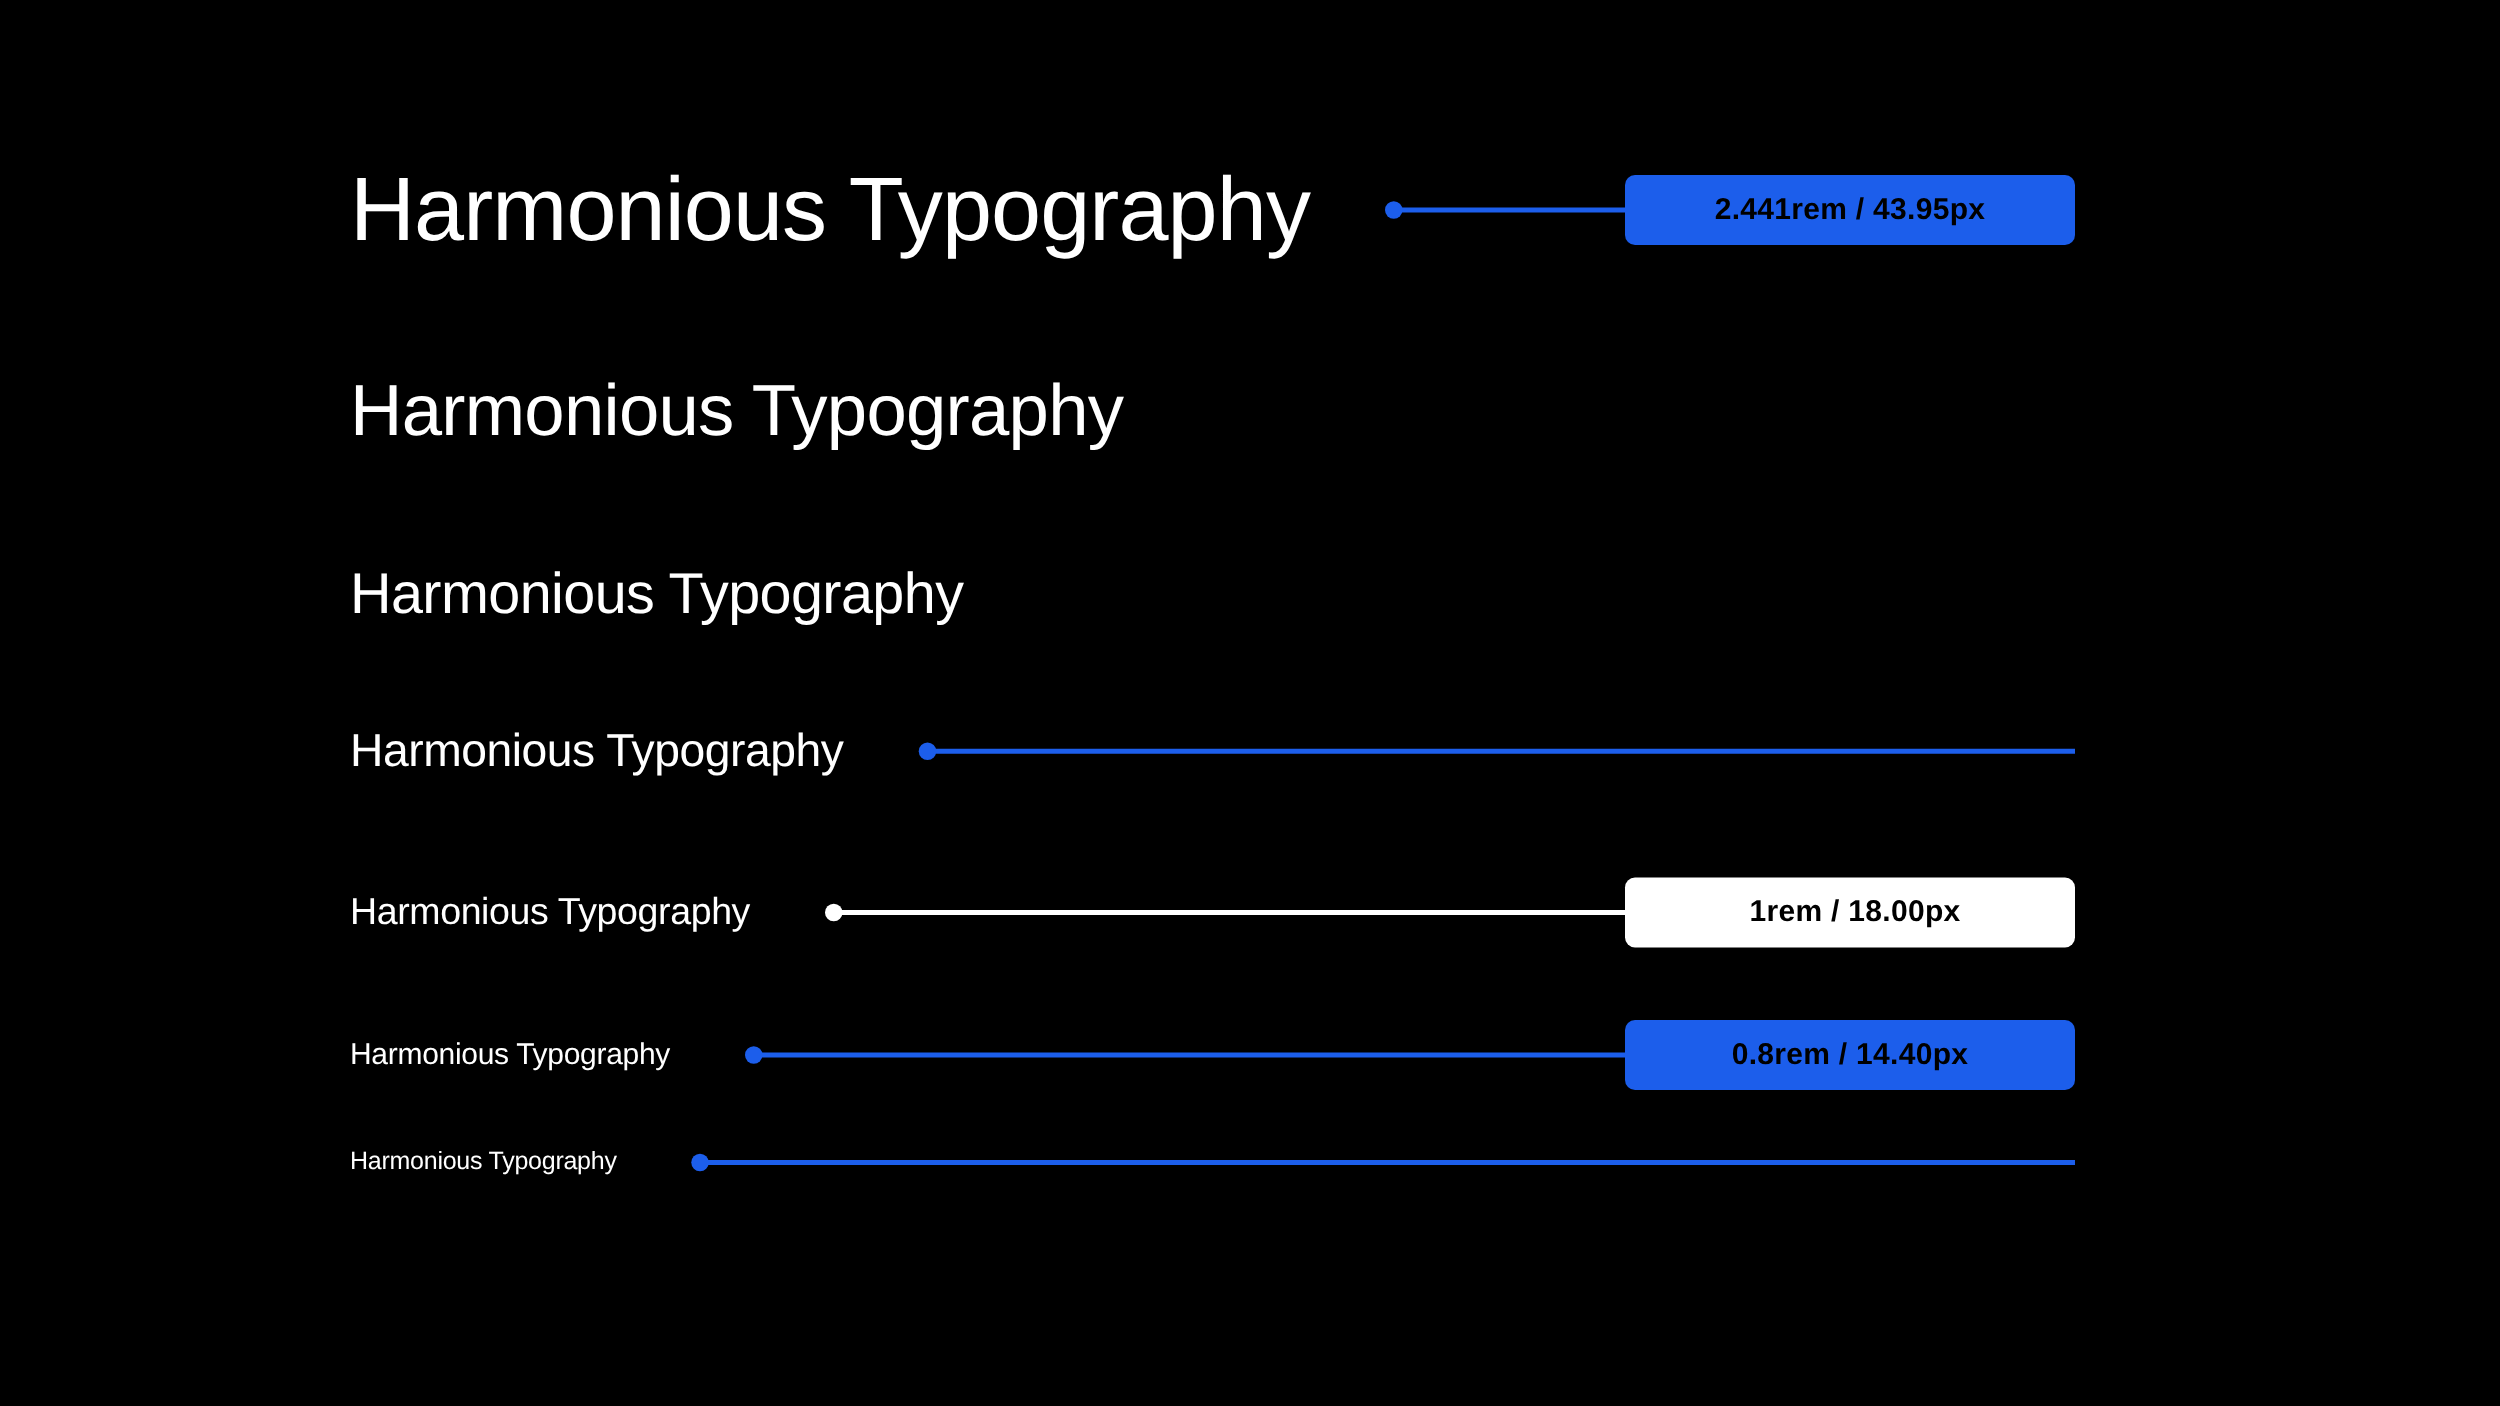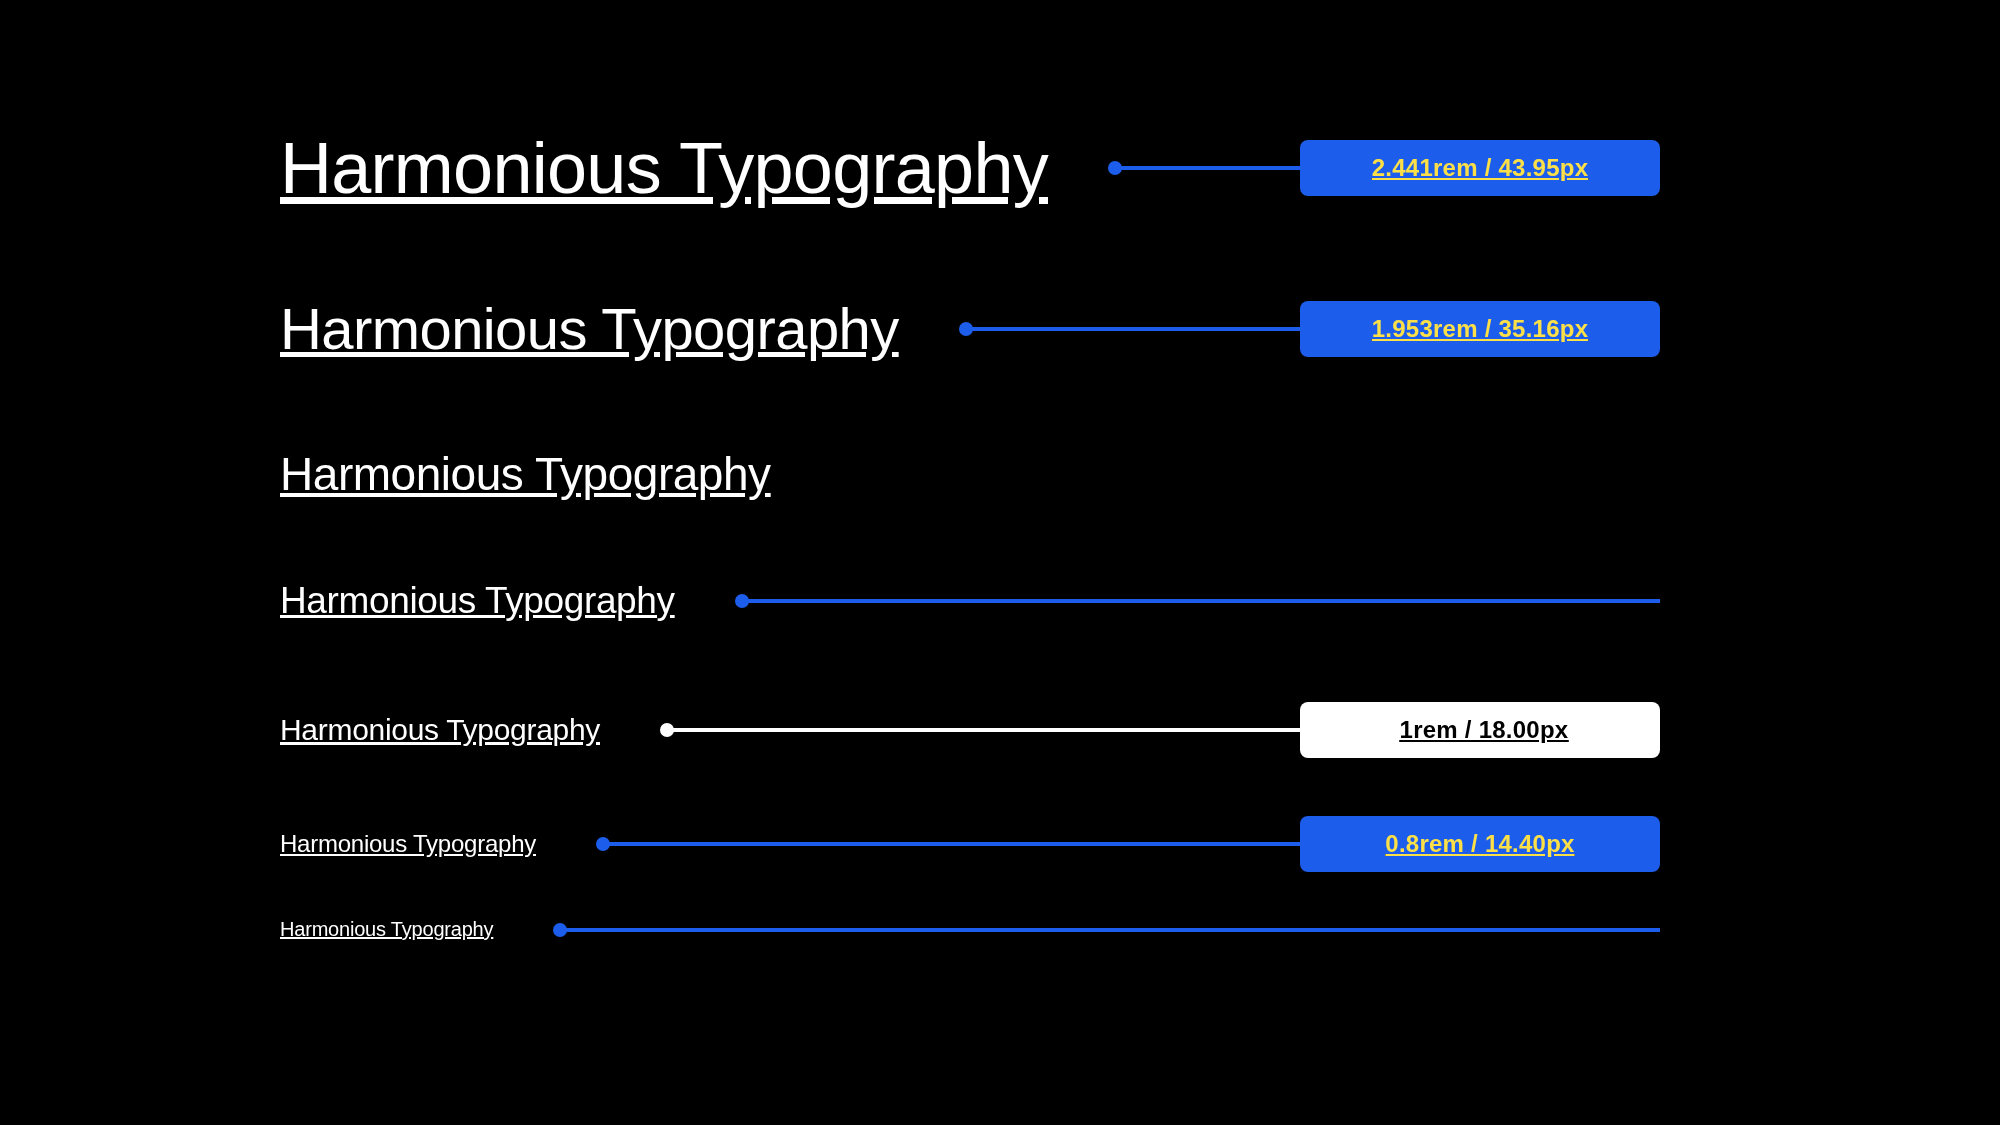--- a/index.html
+++ b/index.html
@@ -1,15 +1,15 @@
 <!DOCTYPE html>
 <html><head>
 <meta charset="utf-8">
 <style>
-  * { box-sizing: border-box; margin: 0; padding: 0; text-decoration: underline; }
+  * { box-sizing: border-box; margin: 0; padding: 0; }
   html, body {
     width: 2000px;
     height: 1125px;
     background: #000;
     font-family: -apple-system, BlinkMacSystemFont, "Segoe UI", "Helvetica Neue", Arial, sans-serif;
     overflow: hidden;
   }
   .stage {
     position: relative;
     width: 2000px;
@@ -51,46 +51,41 @@
   .pill {
     flex: 0 0 auto;
     min-width: 360px;
     padding: 14px 28px;
     border-radius: 8px;
     font-size: 24px;
     font-weight: 600;
     text-align: center;
     letter-spacing: 0.01em;
   }
-  .pill.blue { background: #1c5eeb; color: #fde047; }
+  .pill.blue { background: #1c5eeb; color: #000000; }
   .pill.white { background: #fff; color: #000; padding-left: 36px; }
   .blue-dot { background: #1c5eeb; }
   .blue-line { background: #1c5eeb; }
   .white-dot { background: #fff; }
   .white-line { background: #fff; }
 </style>
 </head>
 <body>
 
 <div class="stage" id="stage">
     <div class="row" style="top: 126.8px;">
       <div class="sample" style="font-size: 72px;">Harmonious Typography</div>
       <div class="connector">
         <div class="dot blue-dot"></div>
         <div class="line blue-line"></div>
         <div class="pill blue">2.441rem / 43.95px</div>
       </div>
     </div>
     <div class="row" style="top: 295.2px;">
       <div class="sample" style="font-size: 58px;">Harmonious Typography</div>
-      <div class="connector">
-        <div class="dot blue-dot"></div>
-        <div class="line blue-line"></div>
-        <div class="pill blue">1.953rem / 35.16px</div>
-      </div>
     </div>
     <div class="row" style="top: 447.4px;">
       <div class="sample" style="font-size: 46px;">Harmonious Typography</div>
     </div>
     <div class="row" style="top: 579.8px;">
       <div class="sample" style="font-size: 37px;">Harmonious Typography</div>
       <div class="connector">
         <div class="dot blue-dot"></div>
         <div class="line blue-line"></div>
       </div>

